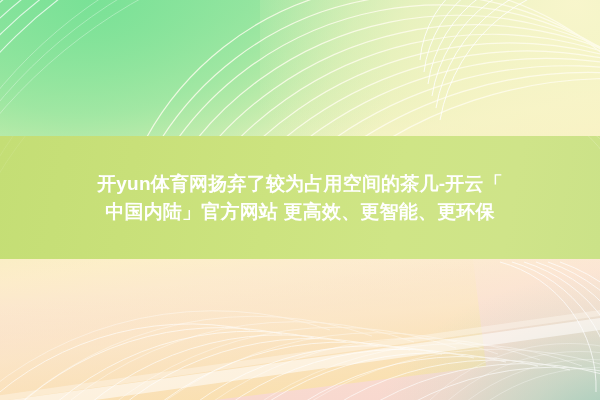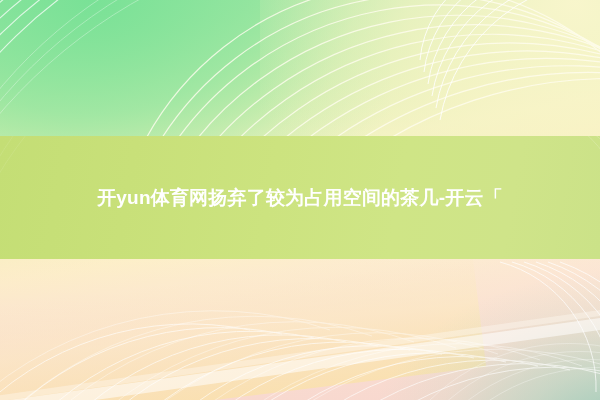--- a/index.html
+++ b/index.html
@@ -222,20 +222,21 @@
           <path d="M 540 -30 A 160 160 0 0 1 688 124"></path>
         </g>
         <g fill="none" stroke="#ffffff" stroke-width="0.9" opacity="0.20">
           <path d="M -40 120 A 420 420 0 0 1 400 -160"></path>
           <path d="M -40 106 A 400 400 0 0 1 380 -168"></path>
         </g>
       </svg>
     </div>
     <div class="banner-text">
       <div class="banner-line">开yun体育网扬弃了较为占用空间的茶几-开云「</div>
+      <div class="banner-line">中国内陆」官方网站 更高效、更智能、更环保</div>
     </div>
   </div>
 
   <div class="pattern-layer">
     <svg width="600" height="400" viewBox="0 0 600 400" xmlns="http://www.w3.org/2000/svg">
       <defs>
         <clipPath id="clipLower">
             <rect x="0" y="259" width="600" height="141"></rect>
           </clipPath>
       </defs>

